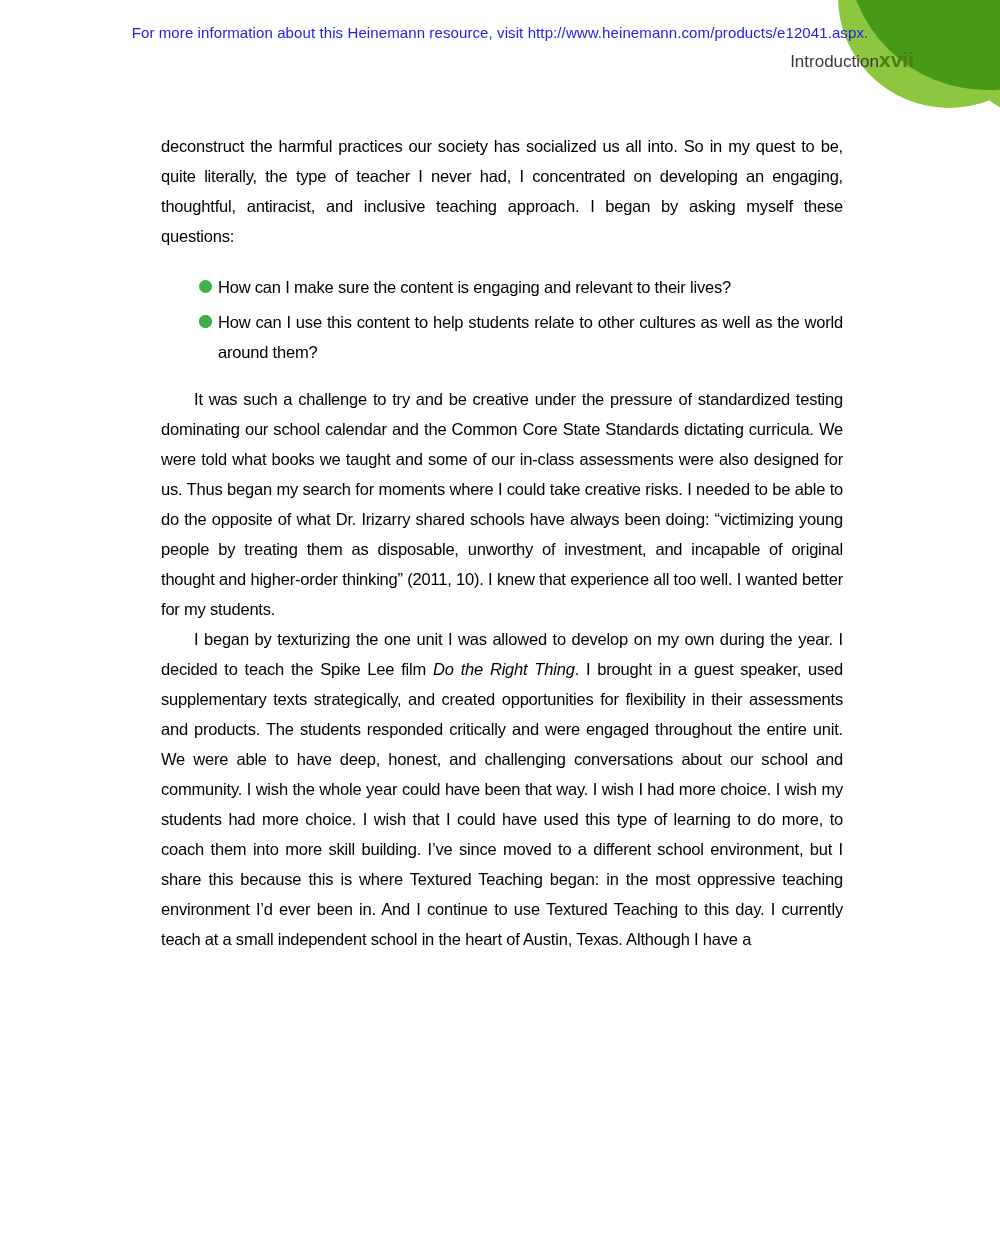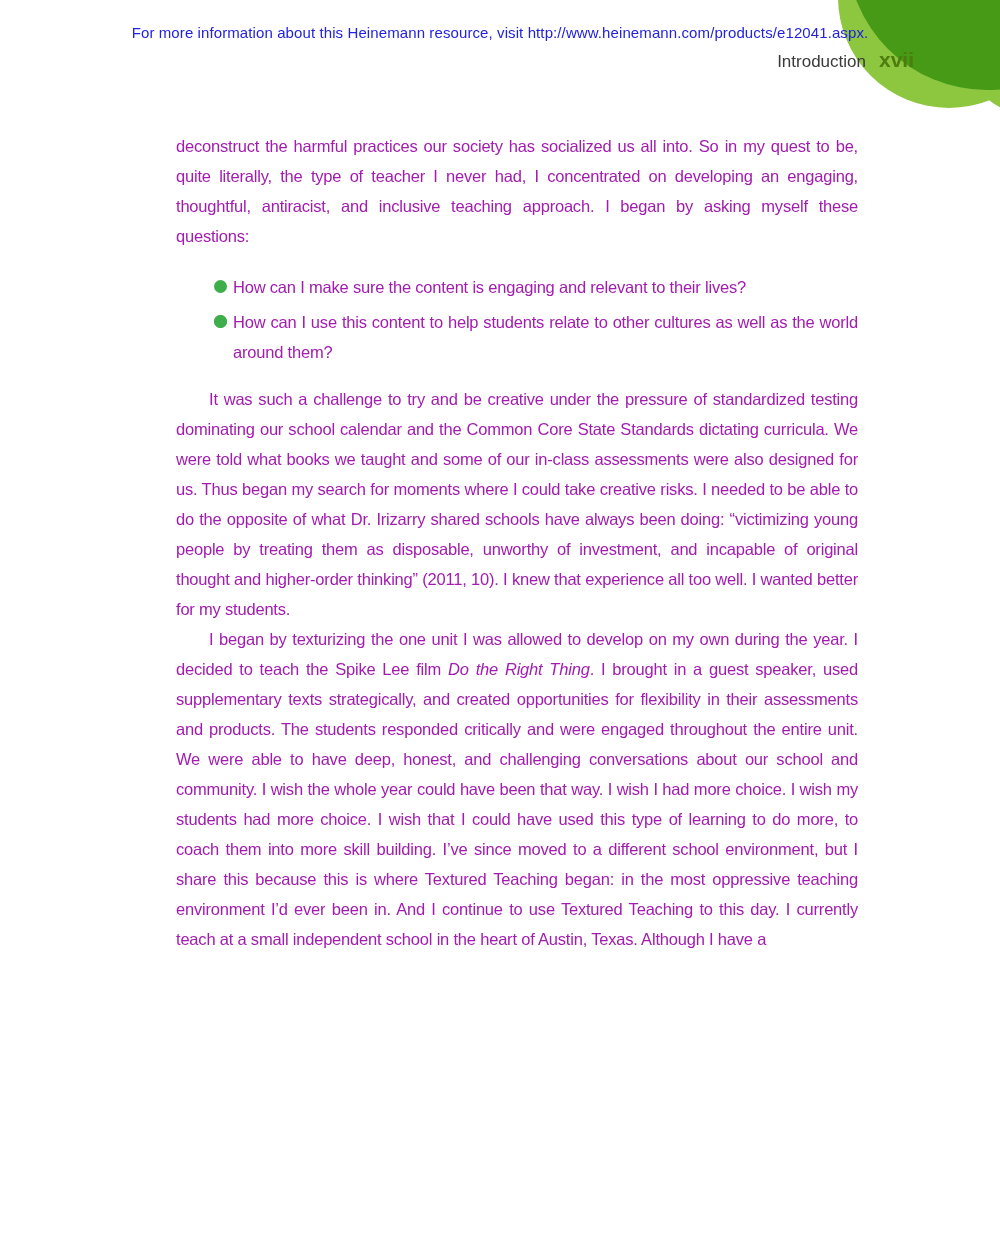--- a/index.html
+++ b/index.html
@@ -27,35 +27,34 @@
     letter-spacing: 0.1px;
     z-index: 5;
     cursor: pointer;
   }
   .running-head {
     position: absolute;
     top: 48px;
     right: 86px;
     display: flex;
     align-items: baseline;
-    gap: 13px;
     z-index: 5;
   }
   .running-title { font-size: 17px; color: #3a3a3a; }
   .page-number  { font-size: 21px; font-weight: bold; color: #4d7c0f; }
 
   .body-text {
     position: absolute;
-    left: 176px;
+    left: 161px;
     top: 131px;
     width: 682px;
     font-size: 16.5px;
     line-height: 30px;
     letter-spacing: -0.2px;
-    color: #a21caf;
+    color: #000000;
     text-align: justify;
     z-index: 4;
   }
   .para { margin: 0; }
   .para.indent { text-indent: 33px; }
   .bullet-list {
     list-style: none;
     margin: 21px 0 17px 0;
     padding: 0;
   }

